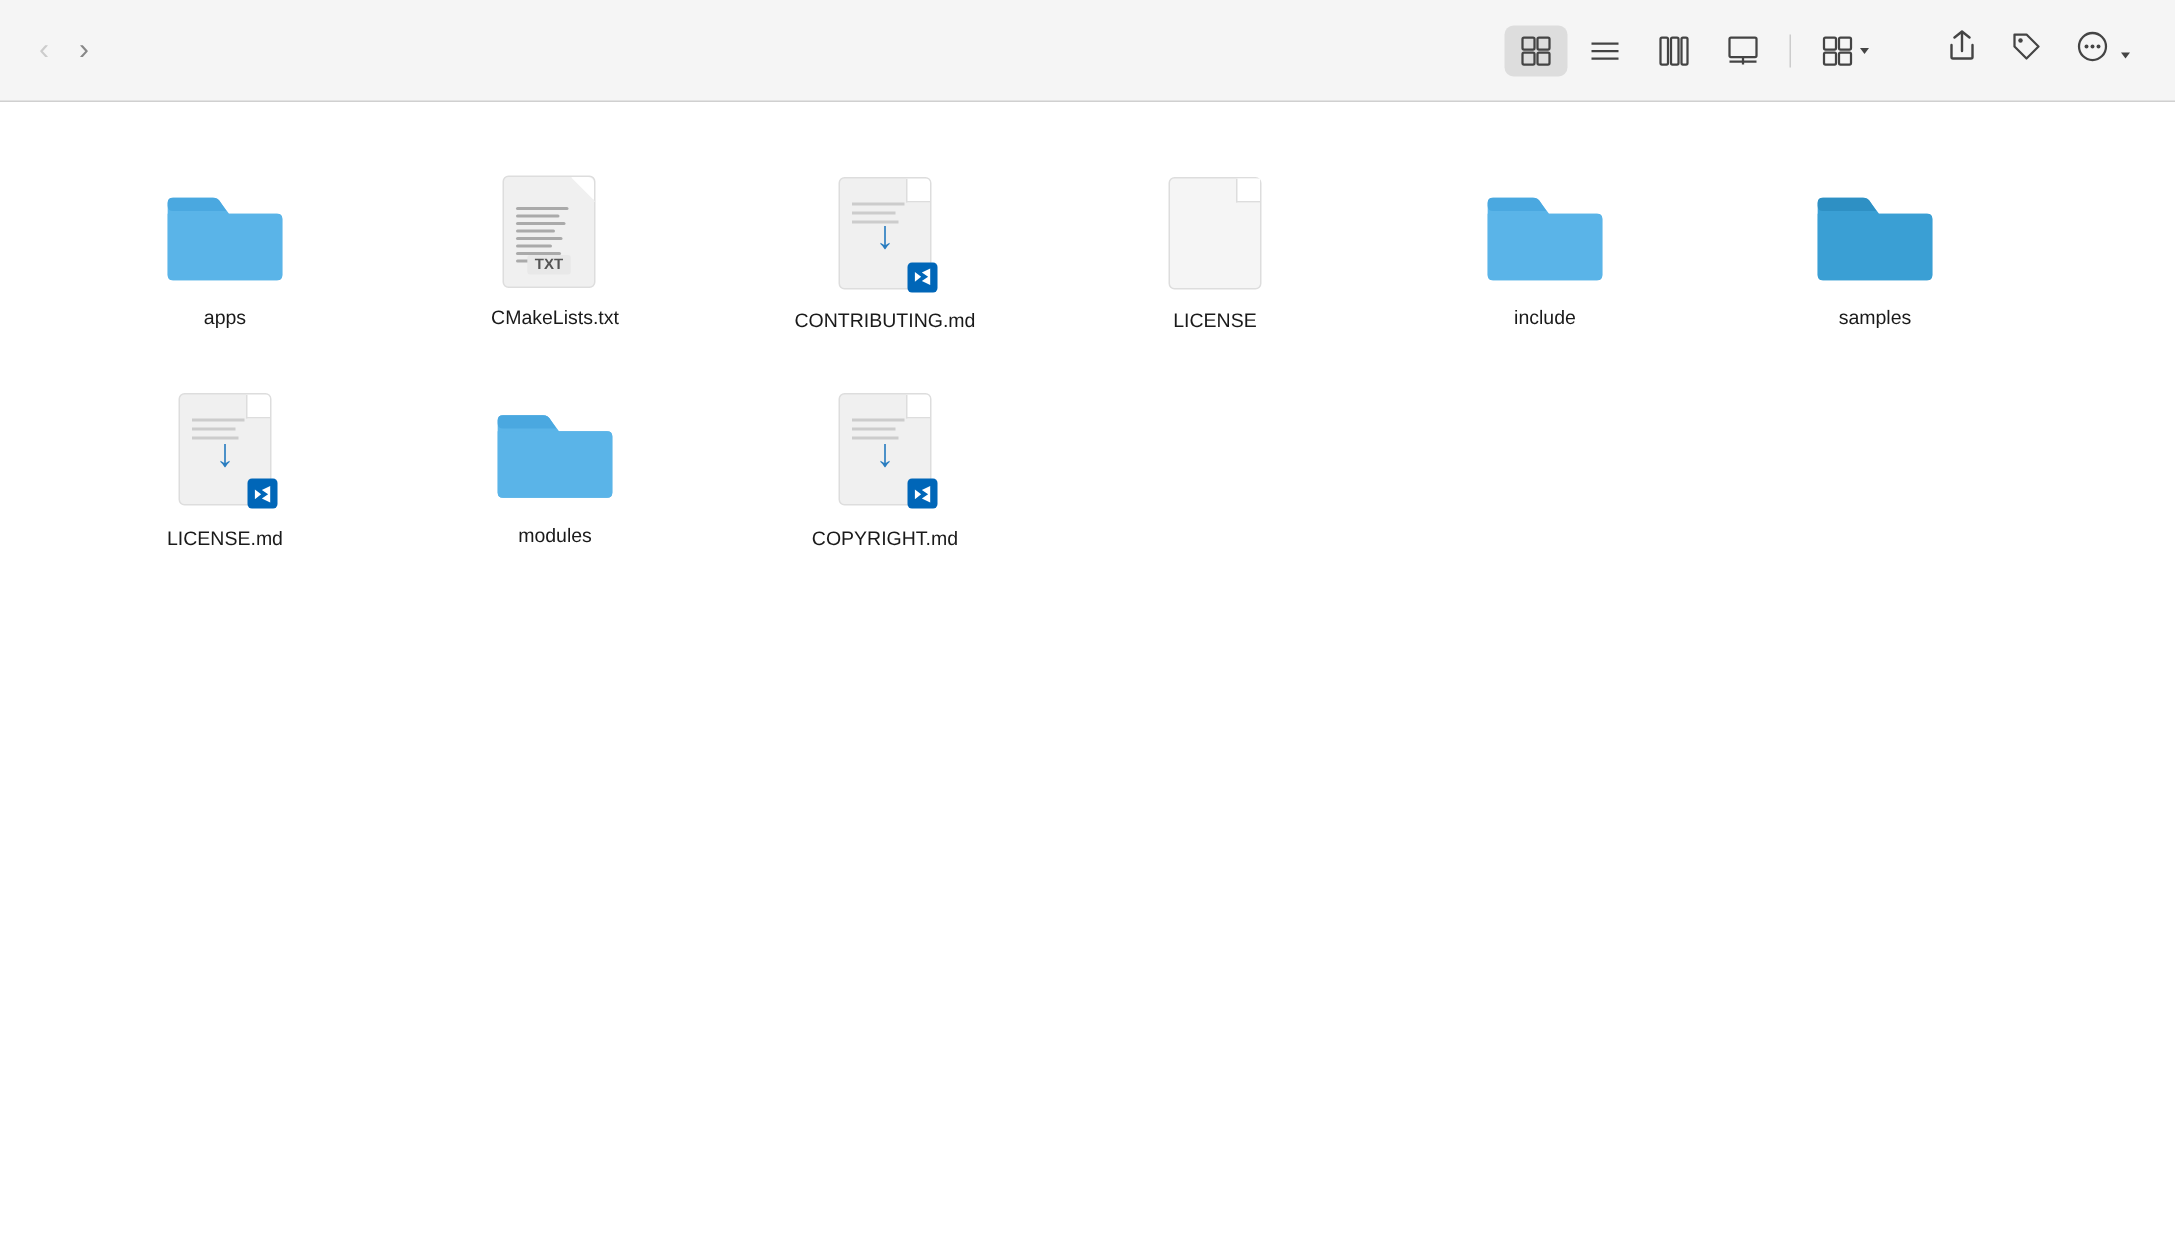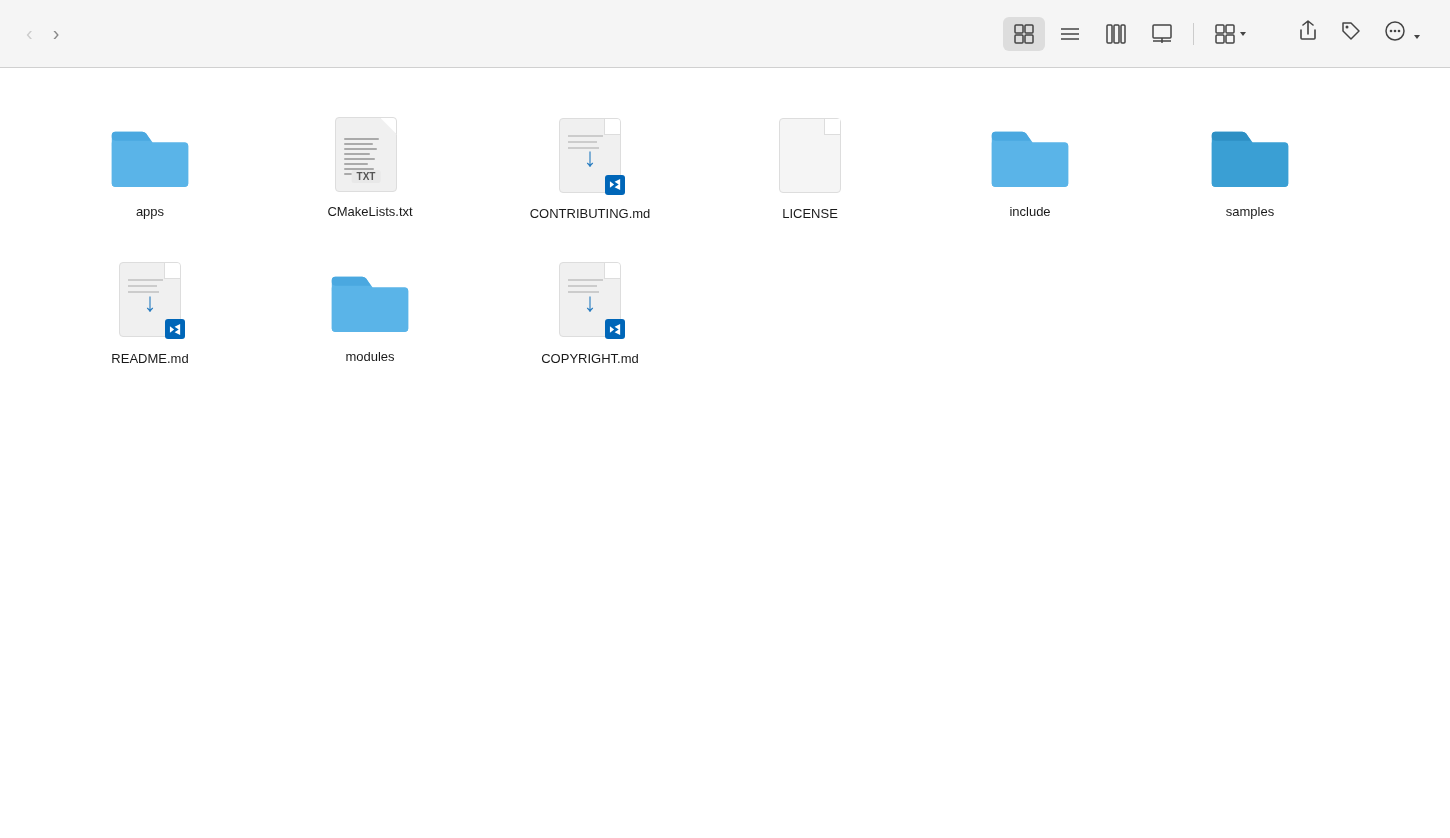--- a/index.html
+++ b/index.html
@@ -381,21 +381,21 @@
           </div>
           <div style="position:absolute;top:50%;left:50%;transform:translate(-50%,-44%);font-size:26px;color:#2a7dc0;line-height:1;">↓</div>
         </div>
         <div style="position:absolute;bottom:-2px;right:-4px;width:20px;height:20px;background:#0066b8;border-radius:3px;display:flex;align-items:center;justify-content:center;">
           <svg width="13" height="13" viewBox="0 0 14 14" fill="white">
               <path d="M1 3.5L5.5 7 1 10.5V3.5zM6 4l6-3v12L6 10 10.5 7 6 4z"></path>
             </svg>
         </div>
       </div>
     </div>
-    <span class="file-label">README.md</span>
+    <span class="file-label">LICENSE.md</span>
   </div>
     <div class="file-item">
     <div class="file-icon">
         <svg class="folder-svg" viewBox="0 0 90 78" fill="none" xmlns="http://www.w3.org/2000/svg">
     <path d="M2 18 Q2 14 6 14 L36 14 Q40 14 42 18 L48 26 L84 26 Q88 26 88 30 L88 72 Q88 76 84 76 L6 76 Q2 76 2 72 Z" fill="#5ab4e8"></path>
     <path d="M2 18 Q2 14 6 14 L36 14 Q40 14 42 18 L46 24 L6 24 Q2 24 2 20 Z" fill="#4aa8e0"></path>
     <path d="M2 26 L84 26 Q88 26 88 30 L88 72 Q88 76 84 76 L6 76 Q2 76 2 72 Z" fill="#5ab4e8"></path>
   </svg>
       </div>
     <span class="file-label">modules</span>

